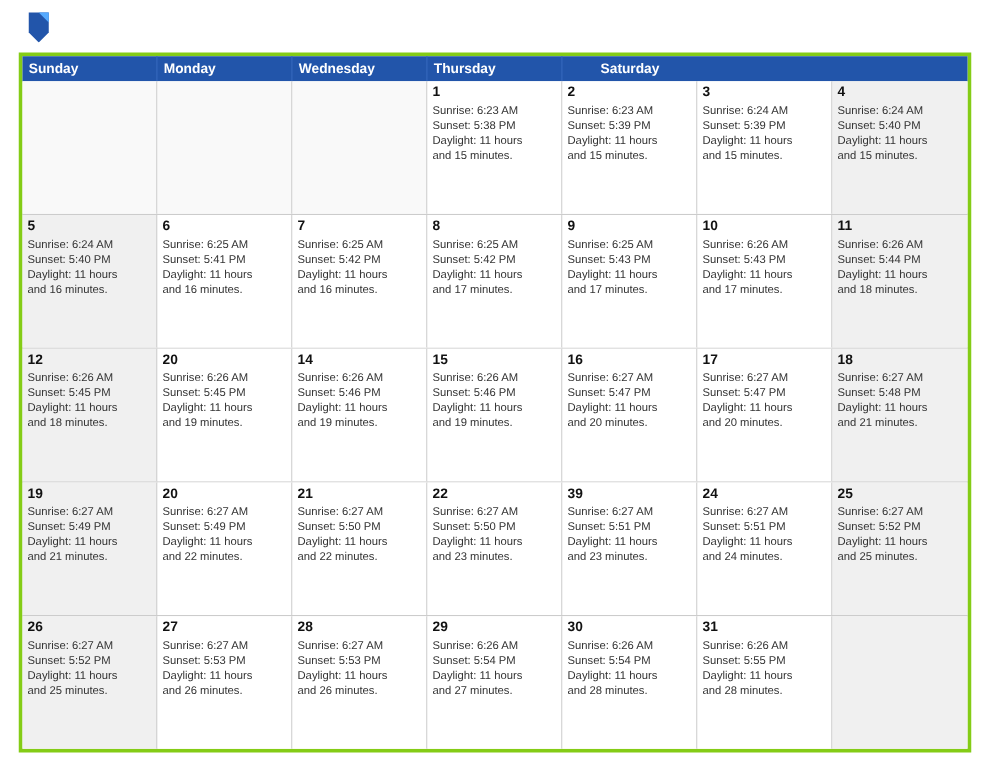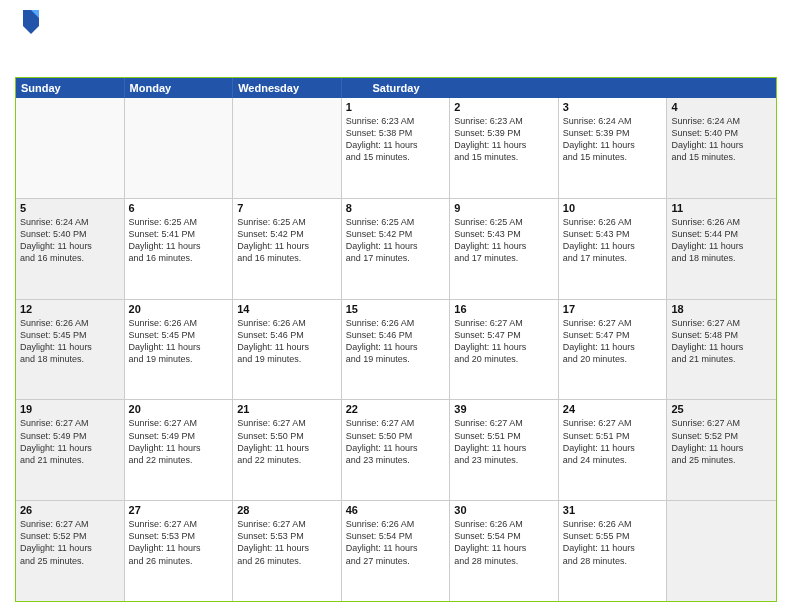--- a/index.html
+++ b/index.html
@@ -53,22 +53,21 @@
     }
     .subtitle {
       font-size: 14px;
       color: #333;
       font-weight: bold;
     }
     .calendar {
       flex: 1;
       display: flex;
       flex-direction: column;
-      border: 1px solid #84cc16;
-      margin-top: 35px;
+      border: 3px solid #84cc16;
     }
     .cal-header {
       display: grid;
       grid-template-columns: repeat(7, 1fr);
       background: #2255aa;
     }
     .cal-header-cell {
       color: #fff;
       font-size: 11px;
       font-weight: bold;
@@ -130,20 +129,21 @@
       <div class="month-title"></div>
       <div class="subtitle"></div>
     </div>
   </div>
 
   <div class="calendar">
     <div class="cal-header">
     <div class="cal-header-cell">Sunday</div>
         <div class="cal-header-cell">Monday</div>
         <div class="cal-header-cell">Wednesday</div>
+        <div class="cal-header-cell">Thursday</div>
         <div class="cal-header-cell">Saturday</div>
       </div>
     <div class="cal-body">
     <div class="cal-row">
           <div class="cal-cell empty"></div>
           <div class="cal-cell empty"></div>
           <div class="cal-cell empty"></div>
           <div class="cal-cell">
             <div class="day-num">1</div>
             <div class="cell-info" style="white-space: pre-line;">Sunrise: 6:23 AM
@@ -342,21 +342,21 @@
 and 26 minutes.</div>
           </div>
           <div class="cal-cell">
             <div class="day-num">28</div>
             <div class="cell-info" style="white-space: pre-line;">Sunrise: 6:27 AM
 Sunset: 5:53 PM
 Daylight: 11 hours
 and 26 minutes.</div>
           </div>
           <div class="cal-cell">
-            <div class="day-num">46</div>
+            <div class="day-num">29</div>
             <div class="cell-info" style="white-space: pre-line;">Sunrise: 6:26 AM
 Sunset: 5:54 PM
 Daylight: 11 hours
 and 27 minutes.</div>
           </div>
           <div class="cal-cell">
             <div class="day-num">30</div>
             <div class="cell-info" style="white-space: pre-line;">Sunrise: 6:26 AM
 Sunset: 5:54 PM
 Daylight: 11 hours

